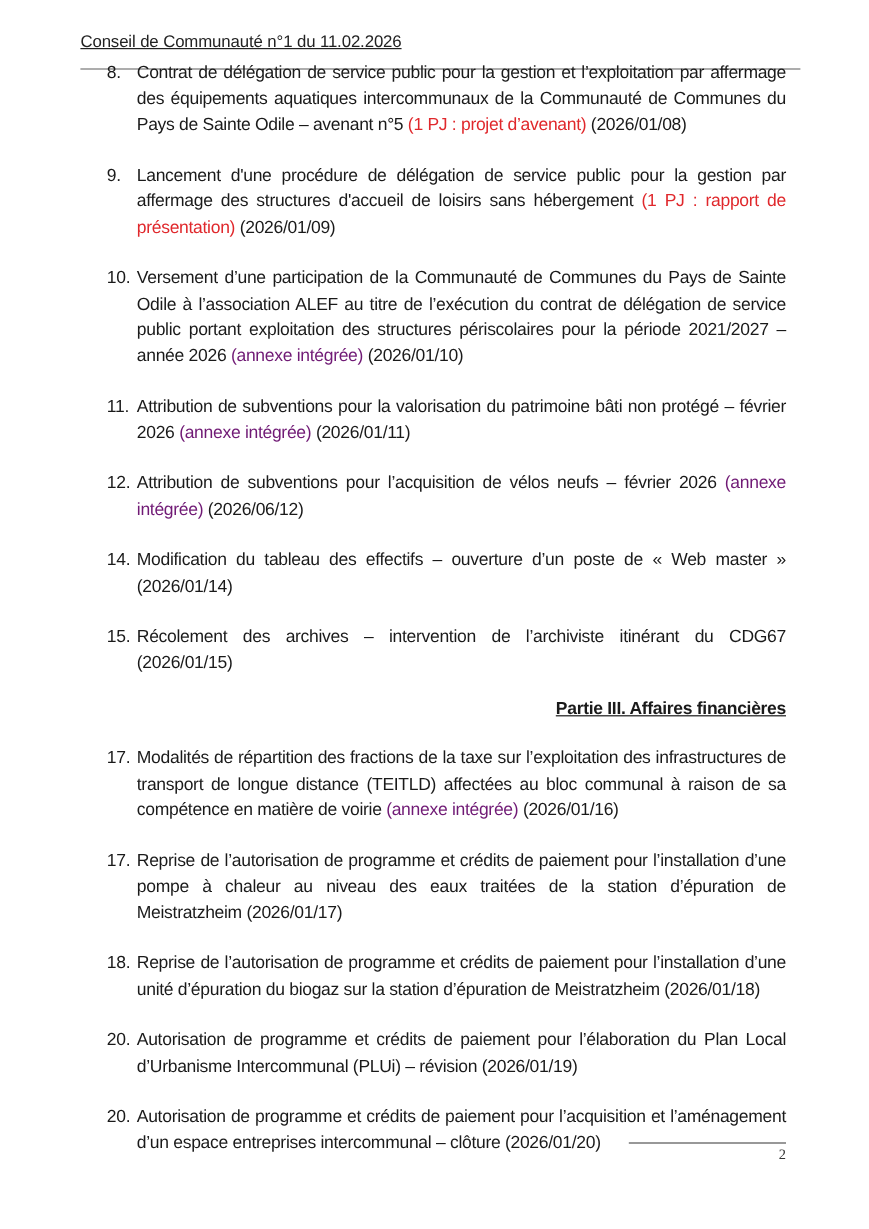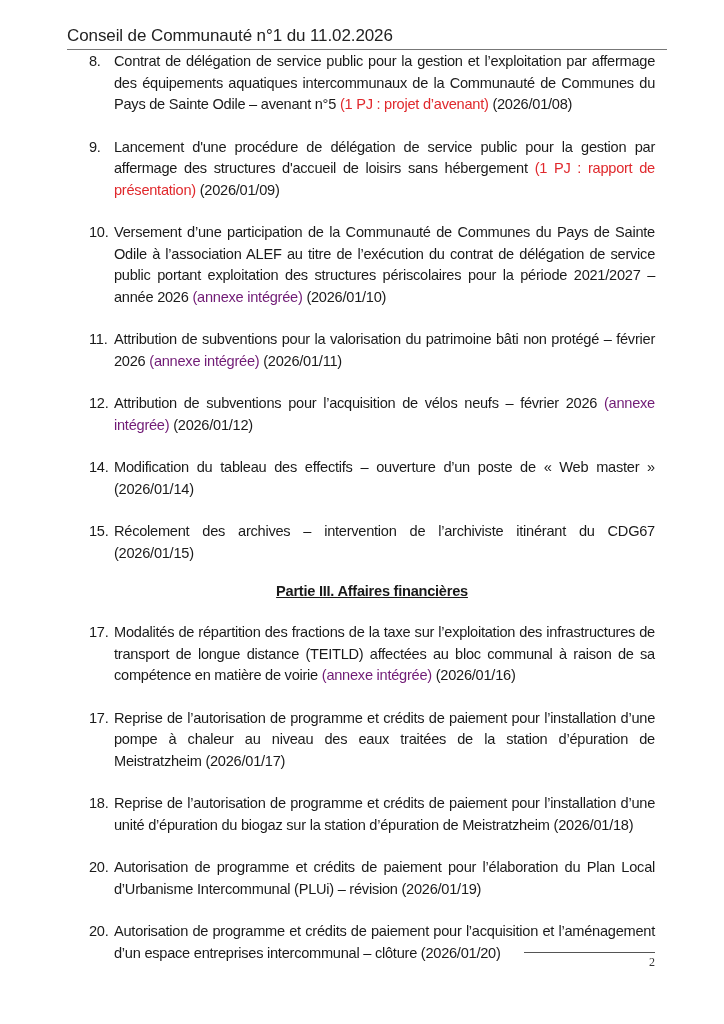--- a/index.html
+++ b/index.html
@@ -1,28 +1,28 @@
 <!DOCTYPE html>
 <html><head>
 <meta charset="utf-8">
 <style>
   html, body { margin: 0; padding: 0; background: #ffffff; }
   body { width: 724px; height: 1024px; position: relative; overflow: hidden;
          font-family: "Liberation Sans", sans-serif; color: #1a1a1a; }
   .header { position: absolute; left: 67px; top: 26px; width: 600px;
-            font-size: 17px; color: #222; padding-bottom: 3px;
-            border-bottom: 1.5px solid #777; letter-spacing: -0.1px; }
+            font-size: 14px; color: #222; padding-bottom: 15px;
+            border-bottom: 1.5px solid #777; letter-spacing: -0.1px; text-decoration: underline; }
   .items { position: absolute; left: 89px; top: 51px; width: 566px; }
   .item { display: flex; font-size: 14.6px; line-height: 21.5px; text-align: justify;
           margin-bottom: 21px; letter-spacing: -0.25px; }
   .num { flex: 0 0 25px; }
   .txt { flex: 1; text-align: justify; }
   .red { color: #e0282c; }
   .blue { color: #701a75; }
-  .section { text-align: center; font-weight: bold; text-decoration: underline;
+  .section { text-align: right; font-weight: bold; text-decoration: underline;
              font-size: 14.6px; margin: -2px 0 23px 0; letter-spacing: -0.25px; }
   .footer-rule { position: absolute; left: 524px; top: 952px; width: 131px;
                  border-top: 1px solid #555; }
   .page-num { position: absolute; left: 640px; top: 955px; width: 15px; text-align: right;
               font-family: "Liberation Serif", serif; font-size: 12px; color: #333; }
 </style>
 </head>
 <body>
 
 <div class="header">Conseil de Communauté n°1 du 11.02.2026</div>
@@ -40,21 +40,21 @@
       <div class="item">
         <span class="num">10.</span>
         <span class="txt"><span>Versement d’une participation de la Communauté de Communes du Pays de Sainte Odile à l’association ALEF au titre de l’exécution du contrat de délégation de service public portant exploitation des structures périscolaires pour la période 2021/2027 – année 2026 </span><span class="blue">(annexe intégrée)</span><span> (2026/01/10)</span></span>
       </div>
       <div class="item">
         <span class="num">11.</span>
         <span class="txt"><span>Attribution de subventions pour la valorisation du patrimoine bâti non protégé – février 2026 </span><span class="blue">(annexe intégrée)</span><span> (2026/01/11)</span></span>
       </div>
       <div class="item">
         <span class="num">12.</span>
-        <span class="txt"><span>Attribution de subventions pour l’acquisition de vélos neufs – février 2026 </span><span class="blue">(annexe intégrée)</span><span> (2026/01/12)</span></span>
+        <span class="txt"><span>Attribution de subventions pour l’acquisition de vélos neufs – février 2026 </span><span class="blue">(annexe intégrée)</span><span> (2026/06/12)</span></span>
       </div>
       <div class="item">
         <span class="num">14.</span>
         <span class="txt"><span>Modification du tableau des effectifs – ouverture d’un poste de « Web master » (2026/01/14)</span></span>
       </div>
       <div class="item">
         <span class="num">15.</span>
         <span class="txt"><span>Récolement des archives – intervention de l’archiviste itinérant du CDG67 (2026/01/15)</span></span>
       </div>
     </div>

